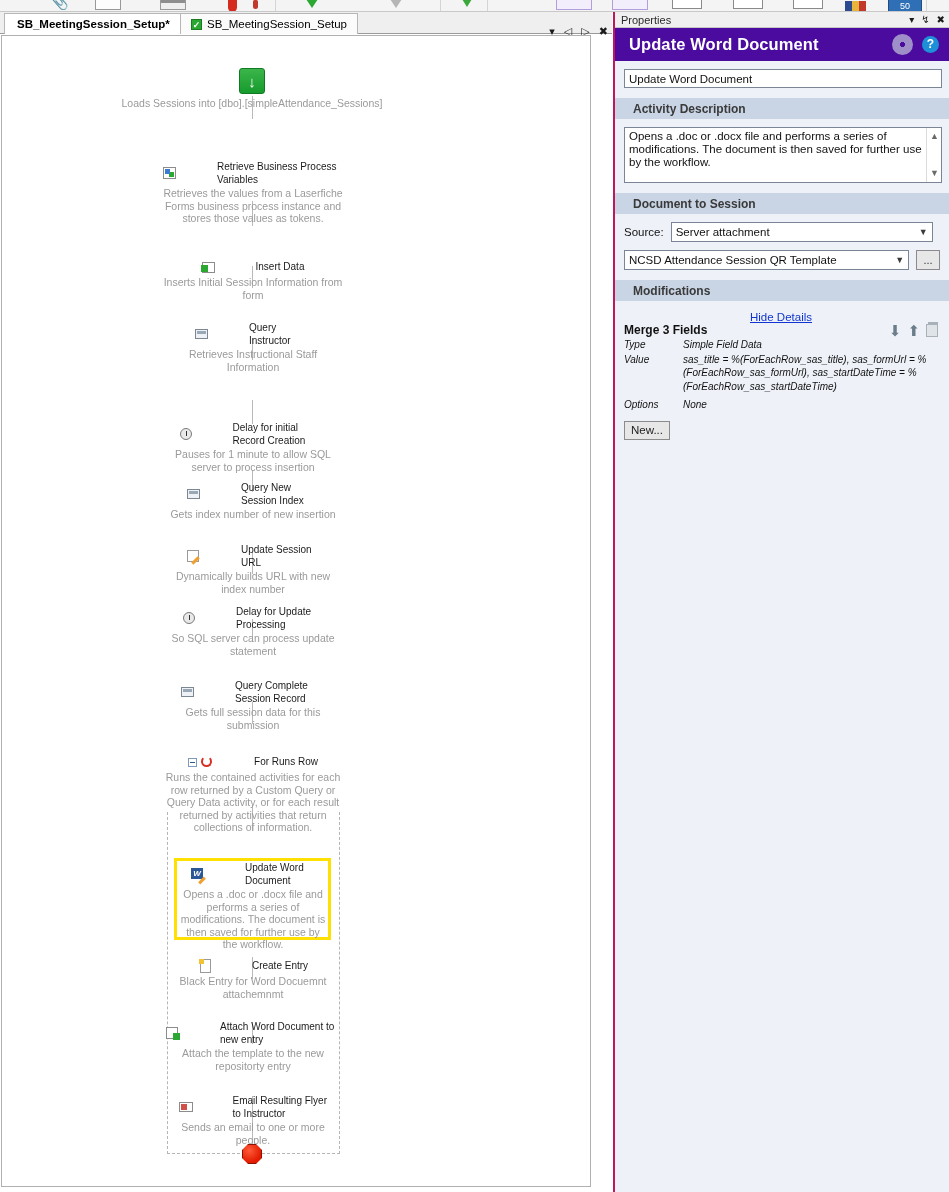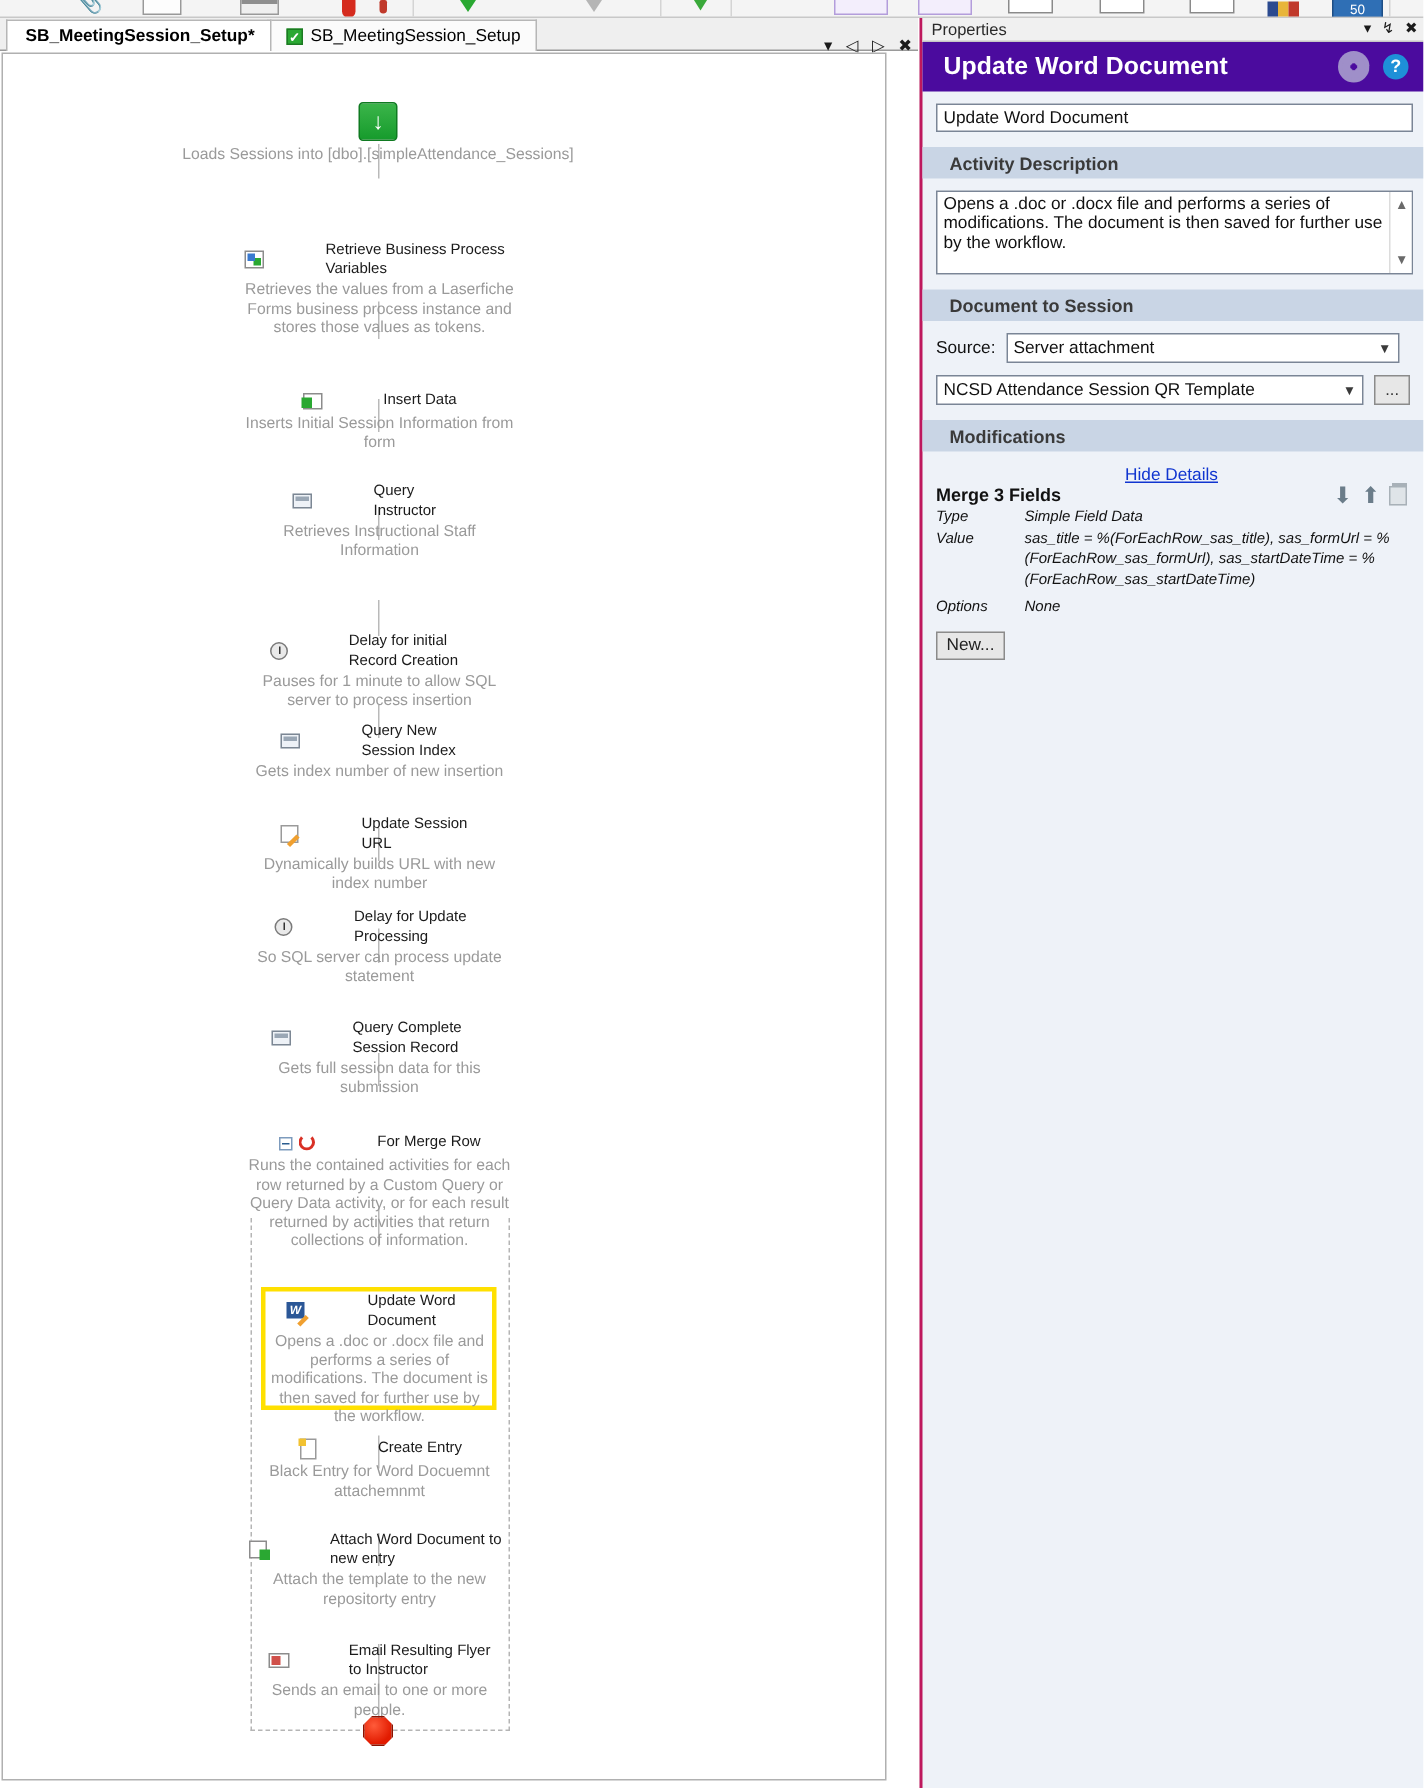--- a/index.html
+++ b/index.html
@@ -404,21 +404,21 @@
         </div>
         <div class="desc">Gets full session data for this submission</div>
       </div>
 
       <div class="node" style="left:161px; top:719px; width:180px;">
         <div class="hdr">
           <span class="expander"></span>
           <span class="ic">
               <i class="ic-loop"></i>
             </span>
-          <span class="ttl" style="max-width:120px;">For Merge Row</span>
+          <span class="ttl" style="max-width:120px;">For Runs Row</span>
         </div>
         <div class="desc">Runs the contained activities for each row returned by a Custom Query or Query Data activity, or for each result returned by activities that return collections of information.</div>
       </div>
 
       <div class="selected" style="left:172px; top:822px; width:157px; height:82px;"></div>
       <div class="node" style="left:161px; top:826px; width:180px;">
         <div class="hdr">
           <span class="ic">
               <i class="ic-word">W<i></i></i>
             </span>

